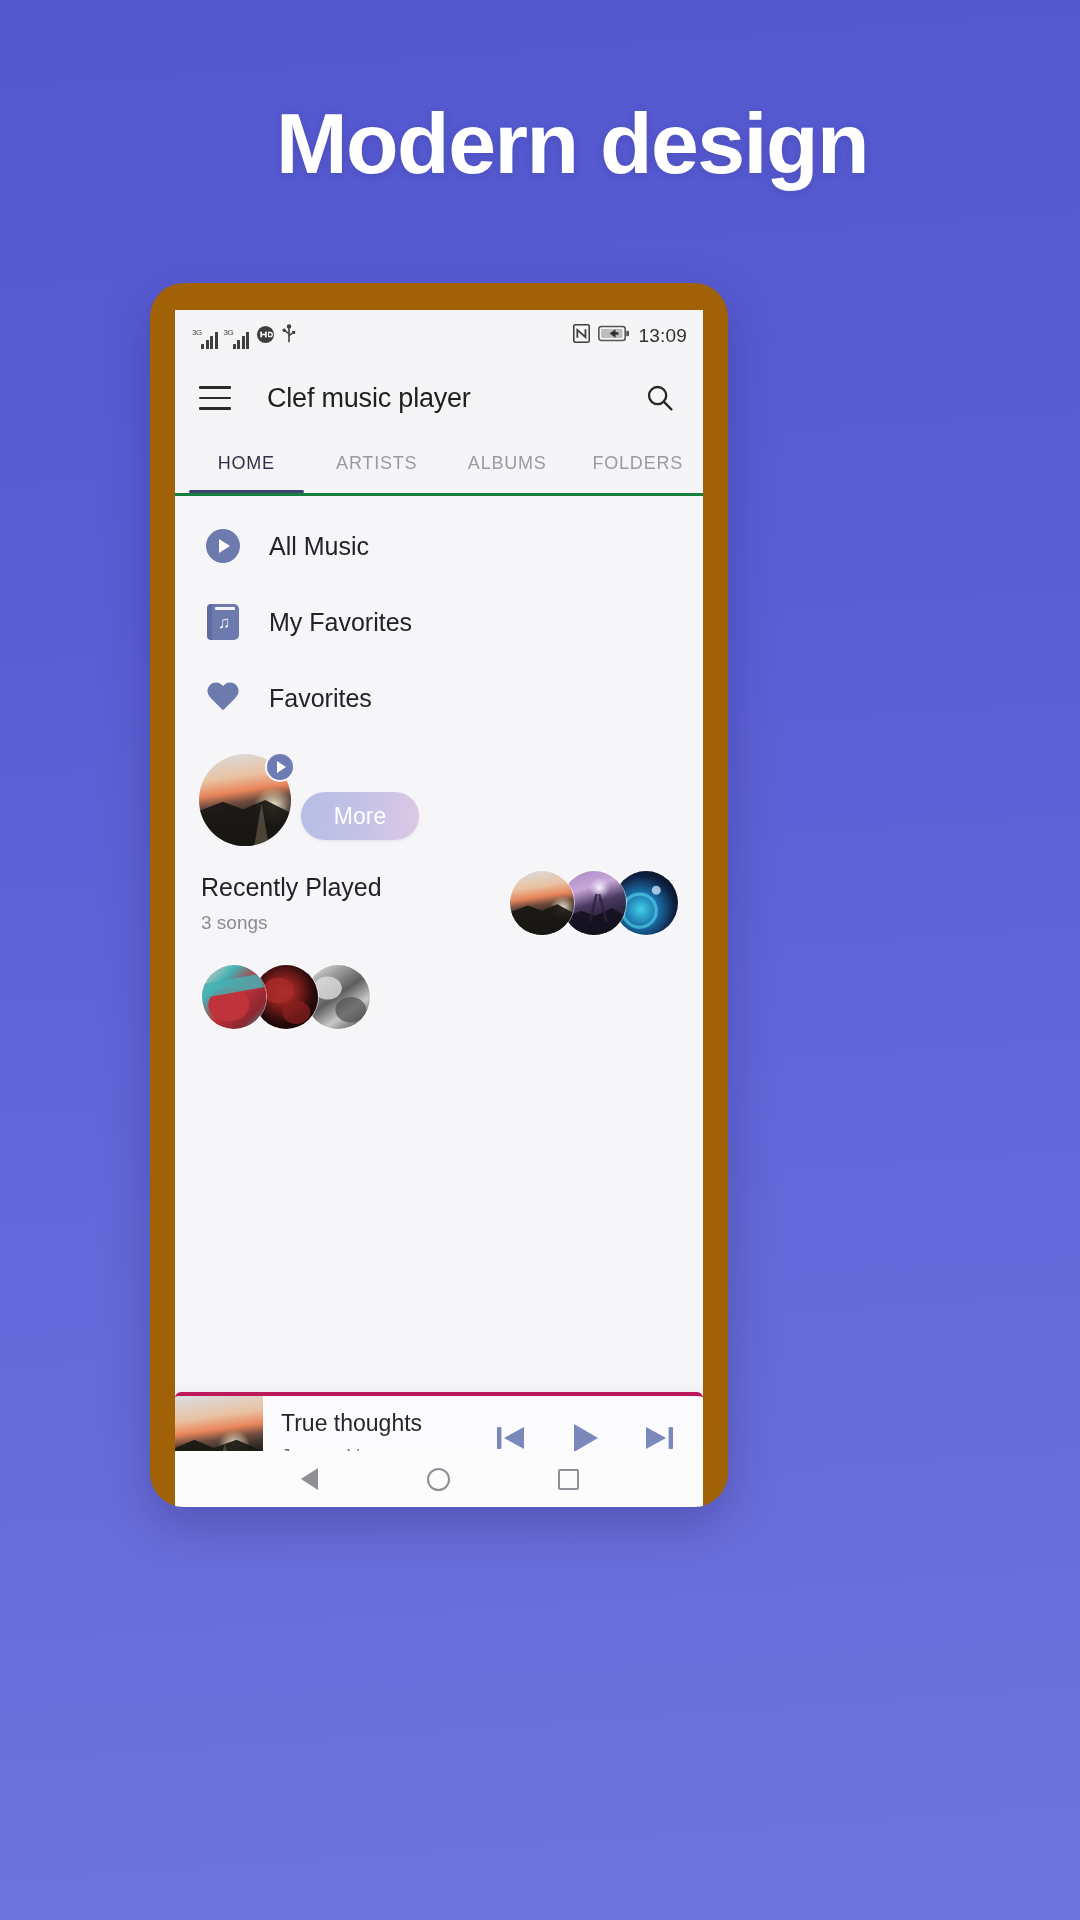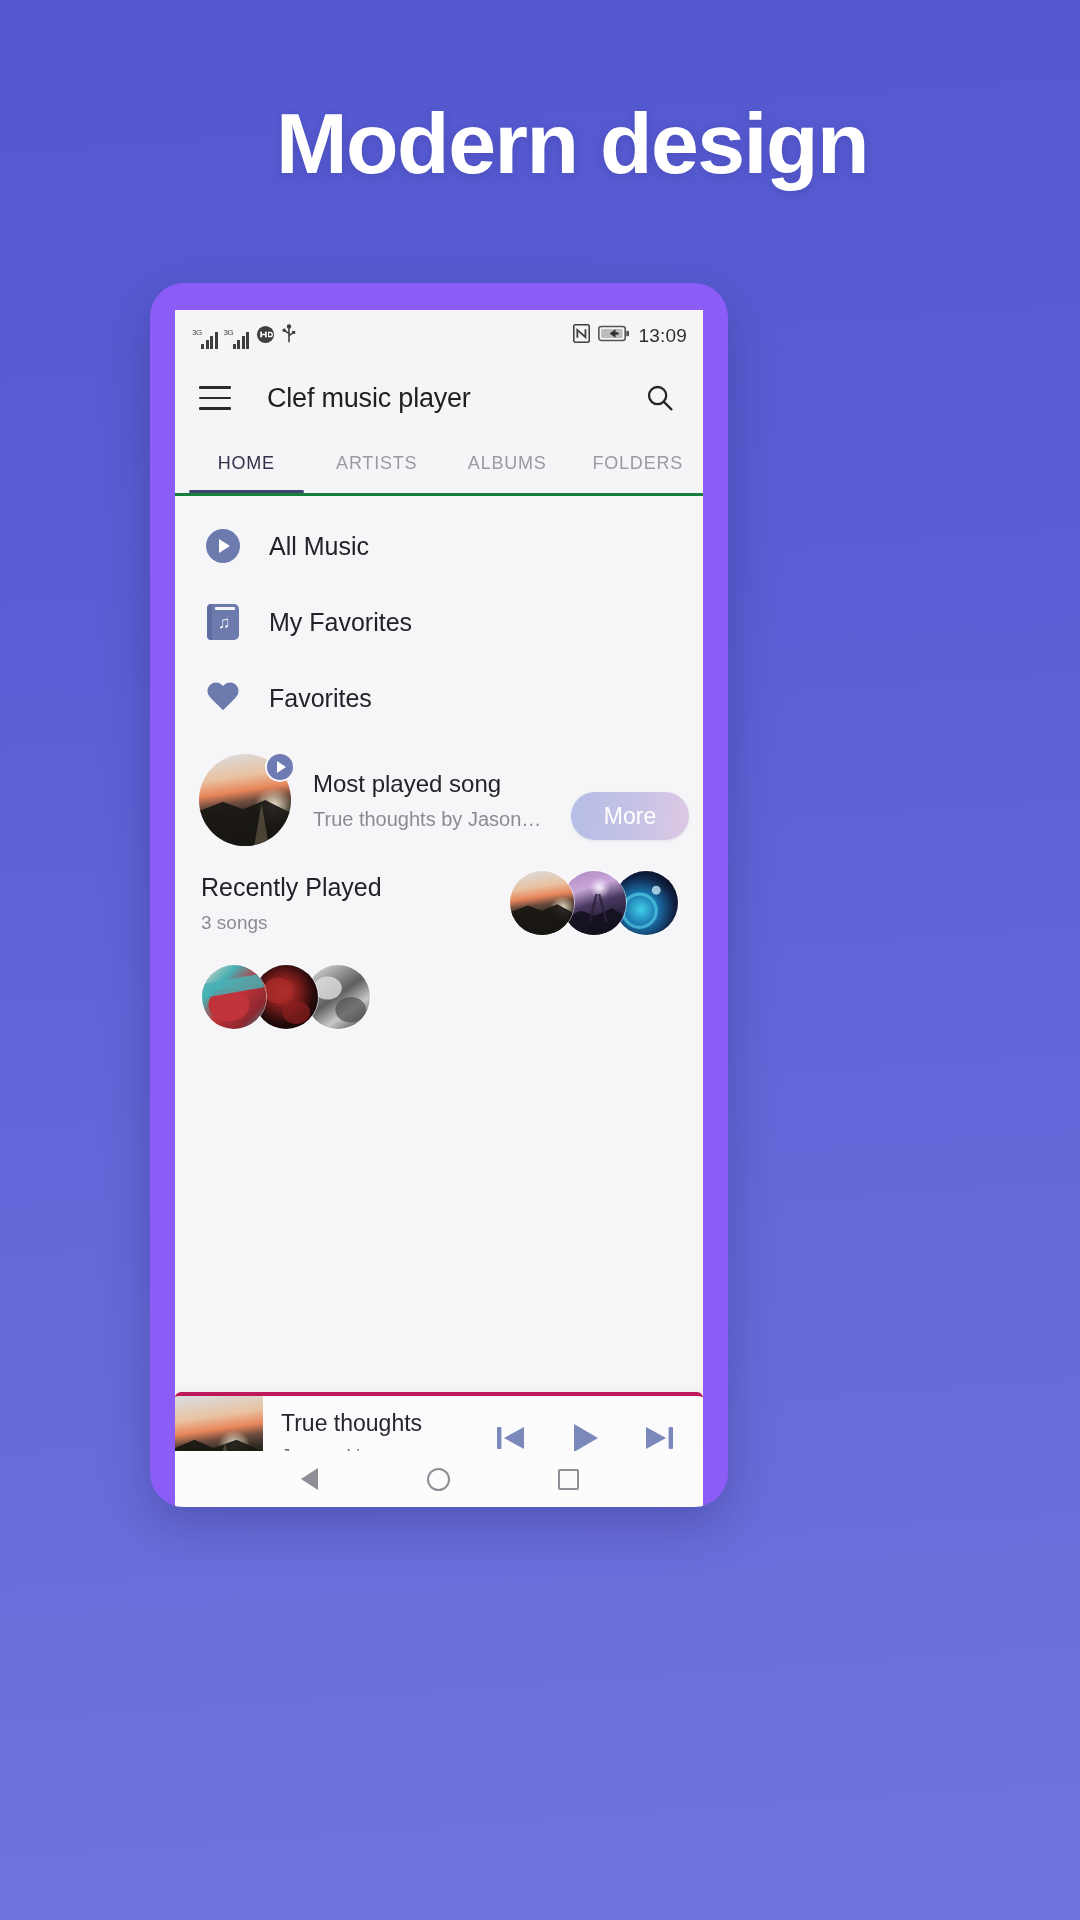--- a/index.html
+++ b/index.html
@@ -33,21 +33,21 @@
     margin-left: 32px;
   }
 
   
   .phone {
     position: absolute;
     left: 150px;
     top: 283px;
     width: 578px;
     height: 1224px;
-    background: #8b5cf6;
+    background: #a16207;
     border-radius: 34px;
     box-shadow: 0 18px 48px rgba(26,26,80,0.28);
     overflow: hidden;
     padding: 0;
   }
 
   .screen {
     position: absolute;
     left: 25px;
     top: 27px;
@@ -492,24 +492,20 @@
           <div class="art-circle">
             <svg class="fill" viewBox="0 0 100 100" preserveAspectRatio="none">
               <rect width="100" height="100" fill="url(#g-sunset)"></rect>
               <circle cx="70" cy="54" r="30" fill="url(#g-sunburst)"></circle>
               <path d="M0 62 L26 52 L48 60 L72 50 L100 64 L100 100 L0 100 Z" fill="#191713" opacity="0.92"></path>
               <path d="M68 54 L60 100 L76 100 Z" fill="#ffe9b8" opacity="0.22"></path>
             </svg>
           </div>
           <div class="badge-play"></div>
         </div>
-        <div class="mp-text">
-          <div class="mp-title">Most played song</div>
-          <div class="mp-sub">True thoughts by Jason…</div>
-        </div>
         <div class="more-btn">More</div>
       </div>
 
       <div class="section">
         <div class="sec-text">
           <div class="sec-title">Recently Played</div>
           <div class="sec-sub">3 songs</div>
         </div>
         <div class="thumbs">
           <div class="t">

